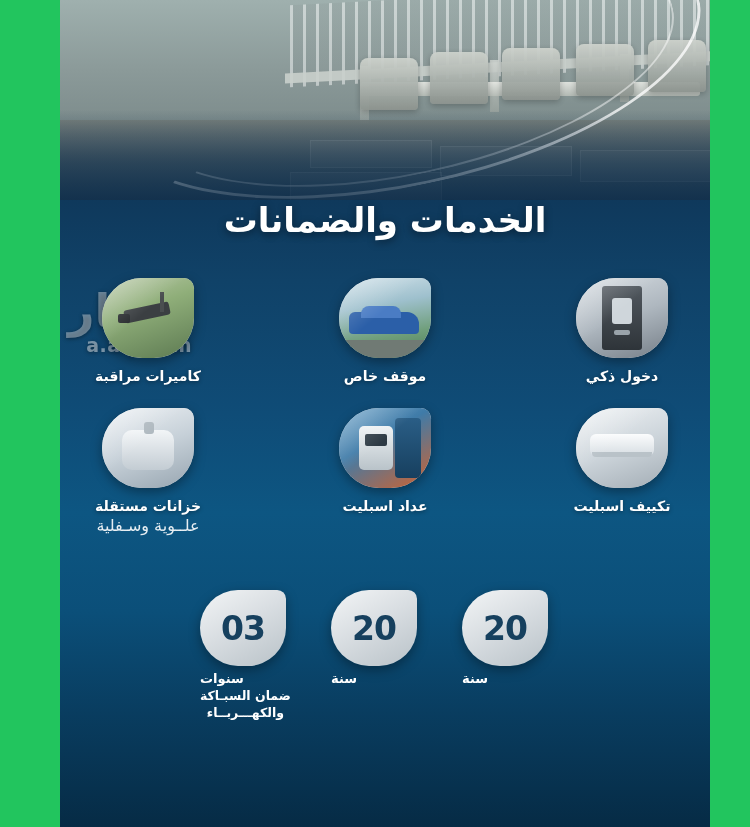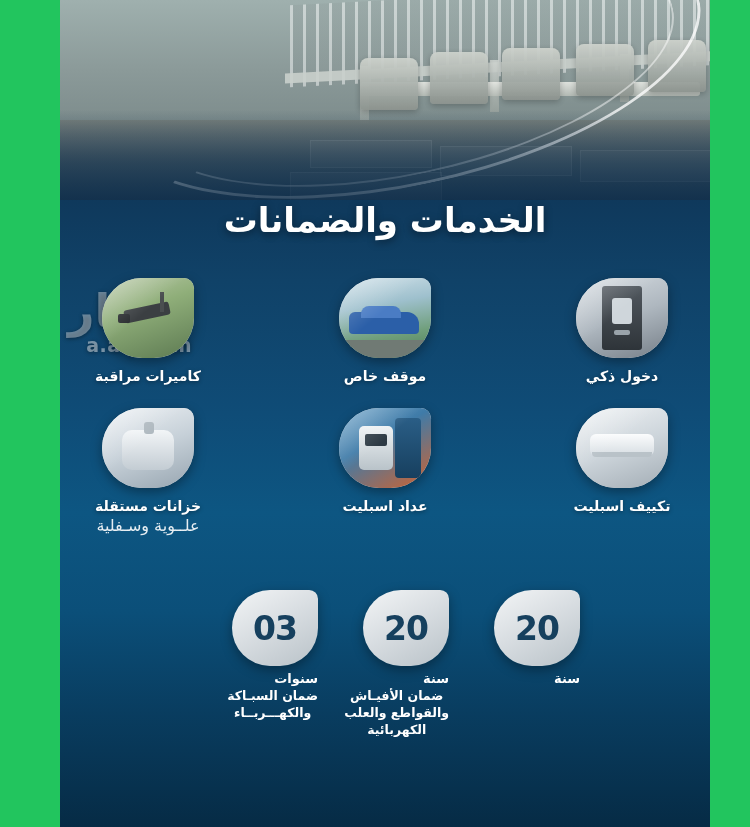--- a/index.html
+++ b/index.html
@@ -242,21 +242,21 @@
     top: 590px;
     width: 380px;
     display: flex;
     flex-direction: row-reverse;
     justify-content: space-between;
   }
   .guarantee {
     width: 118px;
     display: flex;
     flex-direction: column;
-    align-items: flex-start;
+    align-items: flex-end;
   }
   .g-blob {
     width: 86px;
     height: 76px;
     border-radius: 43px 10px 43px 43px;
     background: linear-gradient(150deg, #f3f5f6 0%, #d9dee2 45%, #b9c2c8 100%);
     box-shadow: 0 4px 12px rgba(0,0,0,.35);
     display: flex;
     align-items: center;
     justify-content: center;
@@ -402,23 +402,20 @@
         <div class="g-unit">سنوات</div>
         <div class="g-label" style="white-space:pre-line;">ضمان السبـاكة
 والكهـــربــاء</div>
       </div>
 
       <div class="guarantee">
         <div class="g-blob">
           <span class="g-num">20</span>
         </div>
         <div class="g-unit">سنة</div>
-        <div class="g-label" style="white-space:pre-line;">ضمان الأفيـاش
-والقواطع والعلب
-الكهربائية</div>
       </div>
 
       <div class="guarantee">
         <div class="g-blob">
           <span class="g-num">20</span>
         </div>
         <div class="g-unit">سنة</div>
       </div>
     </div>
 

